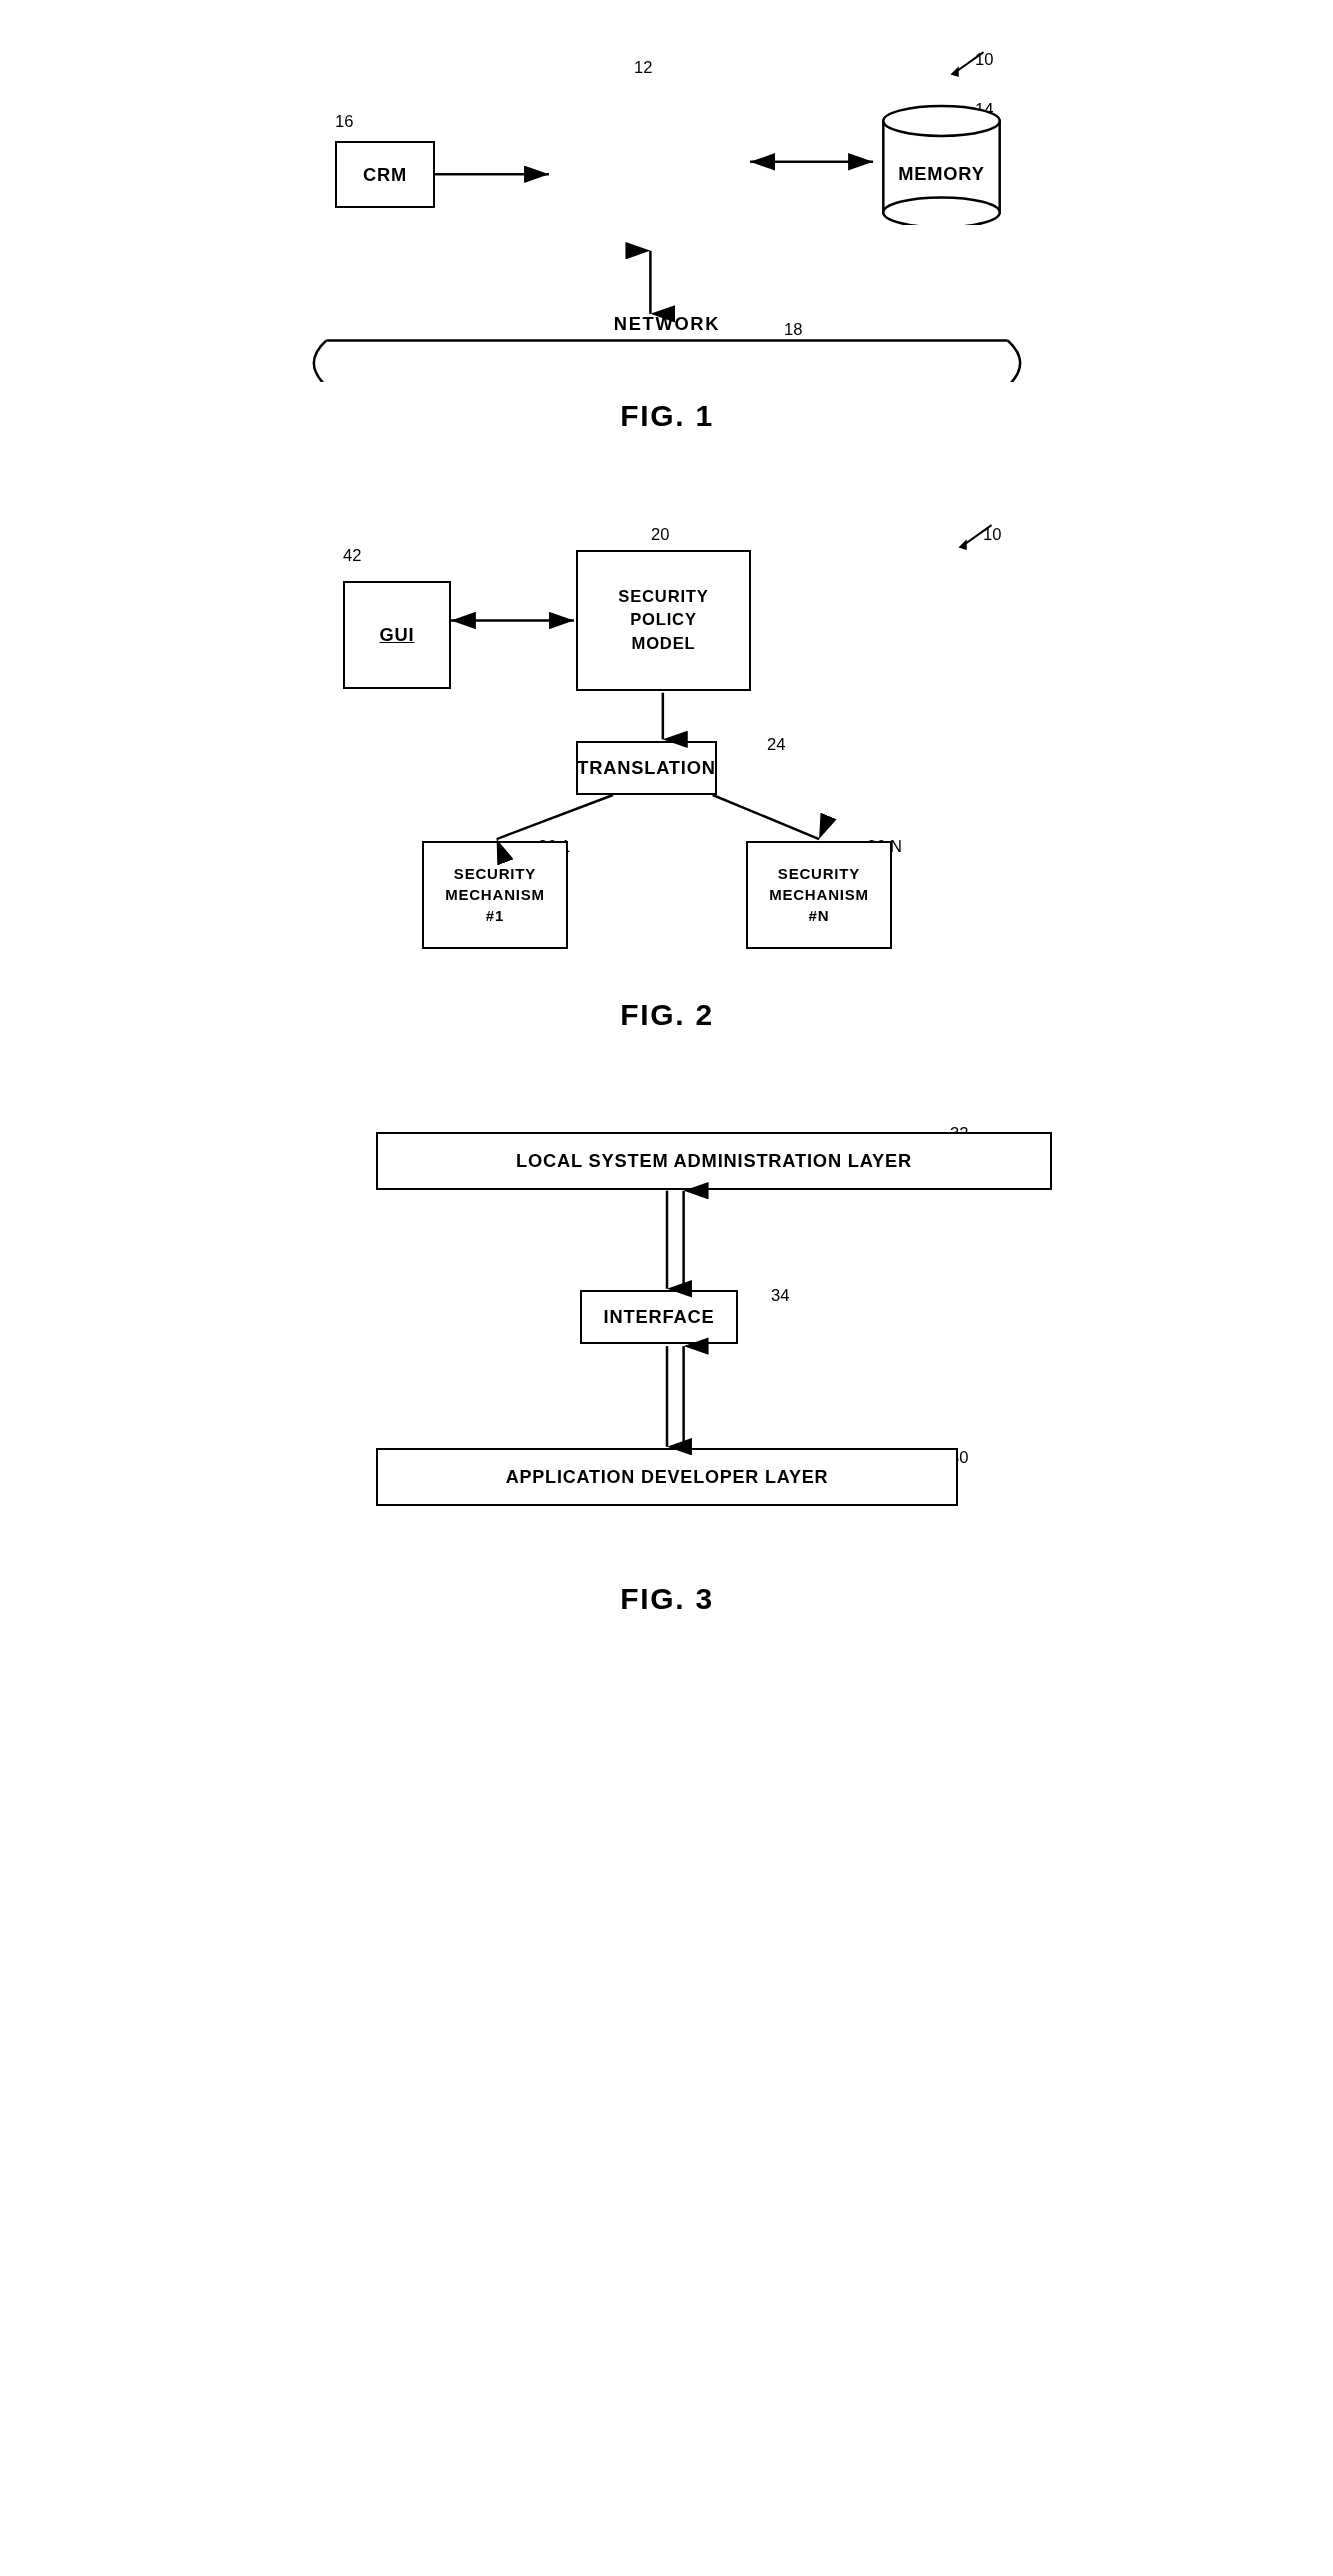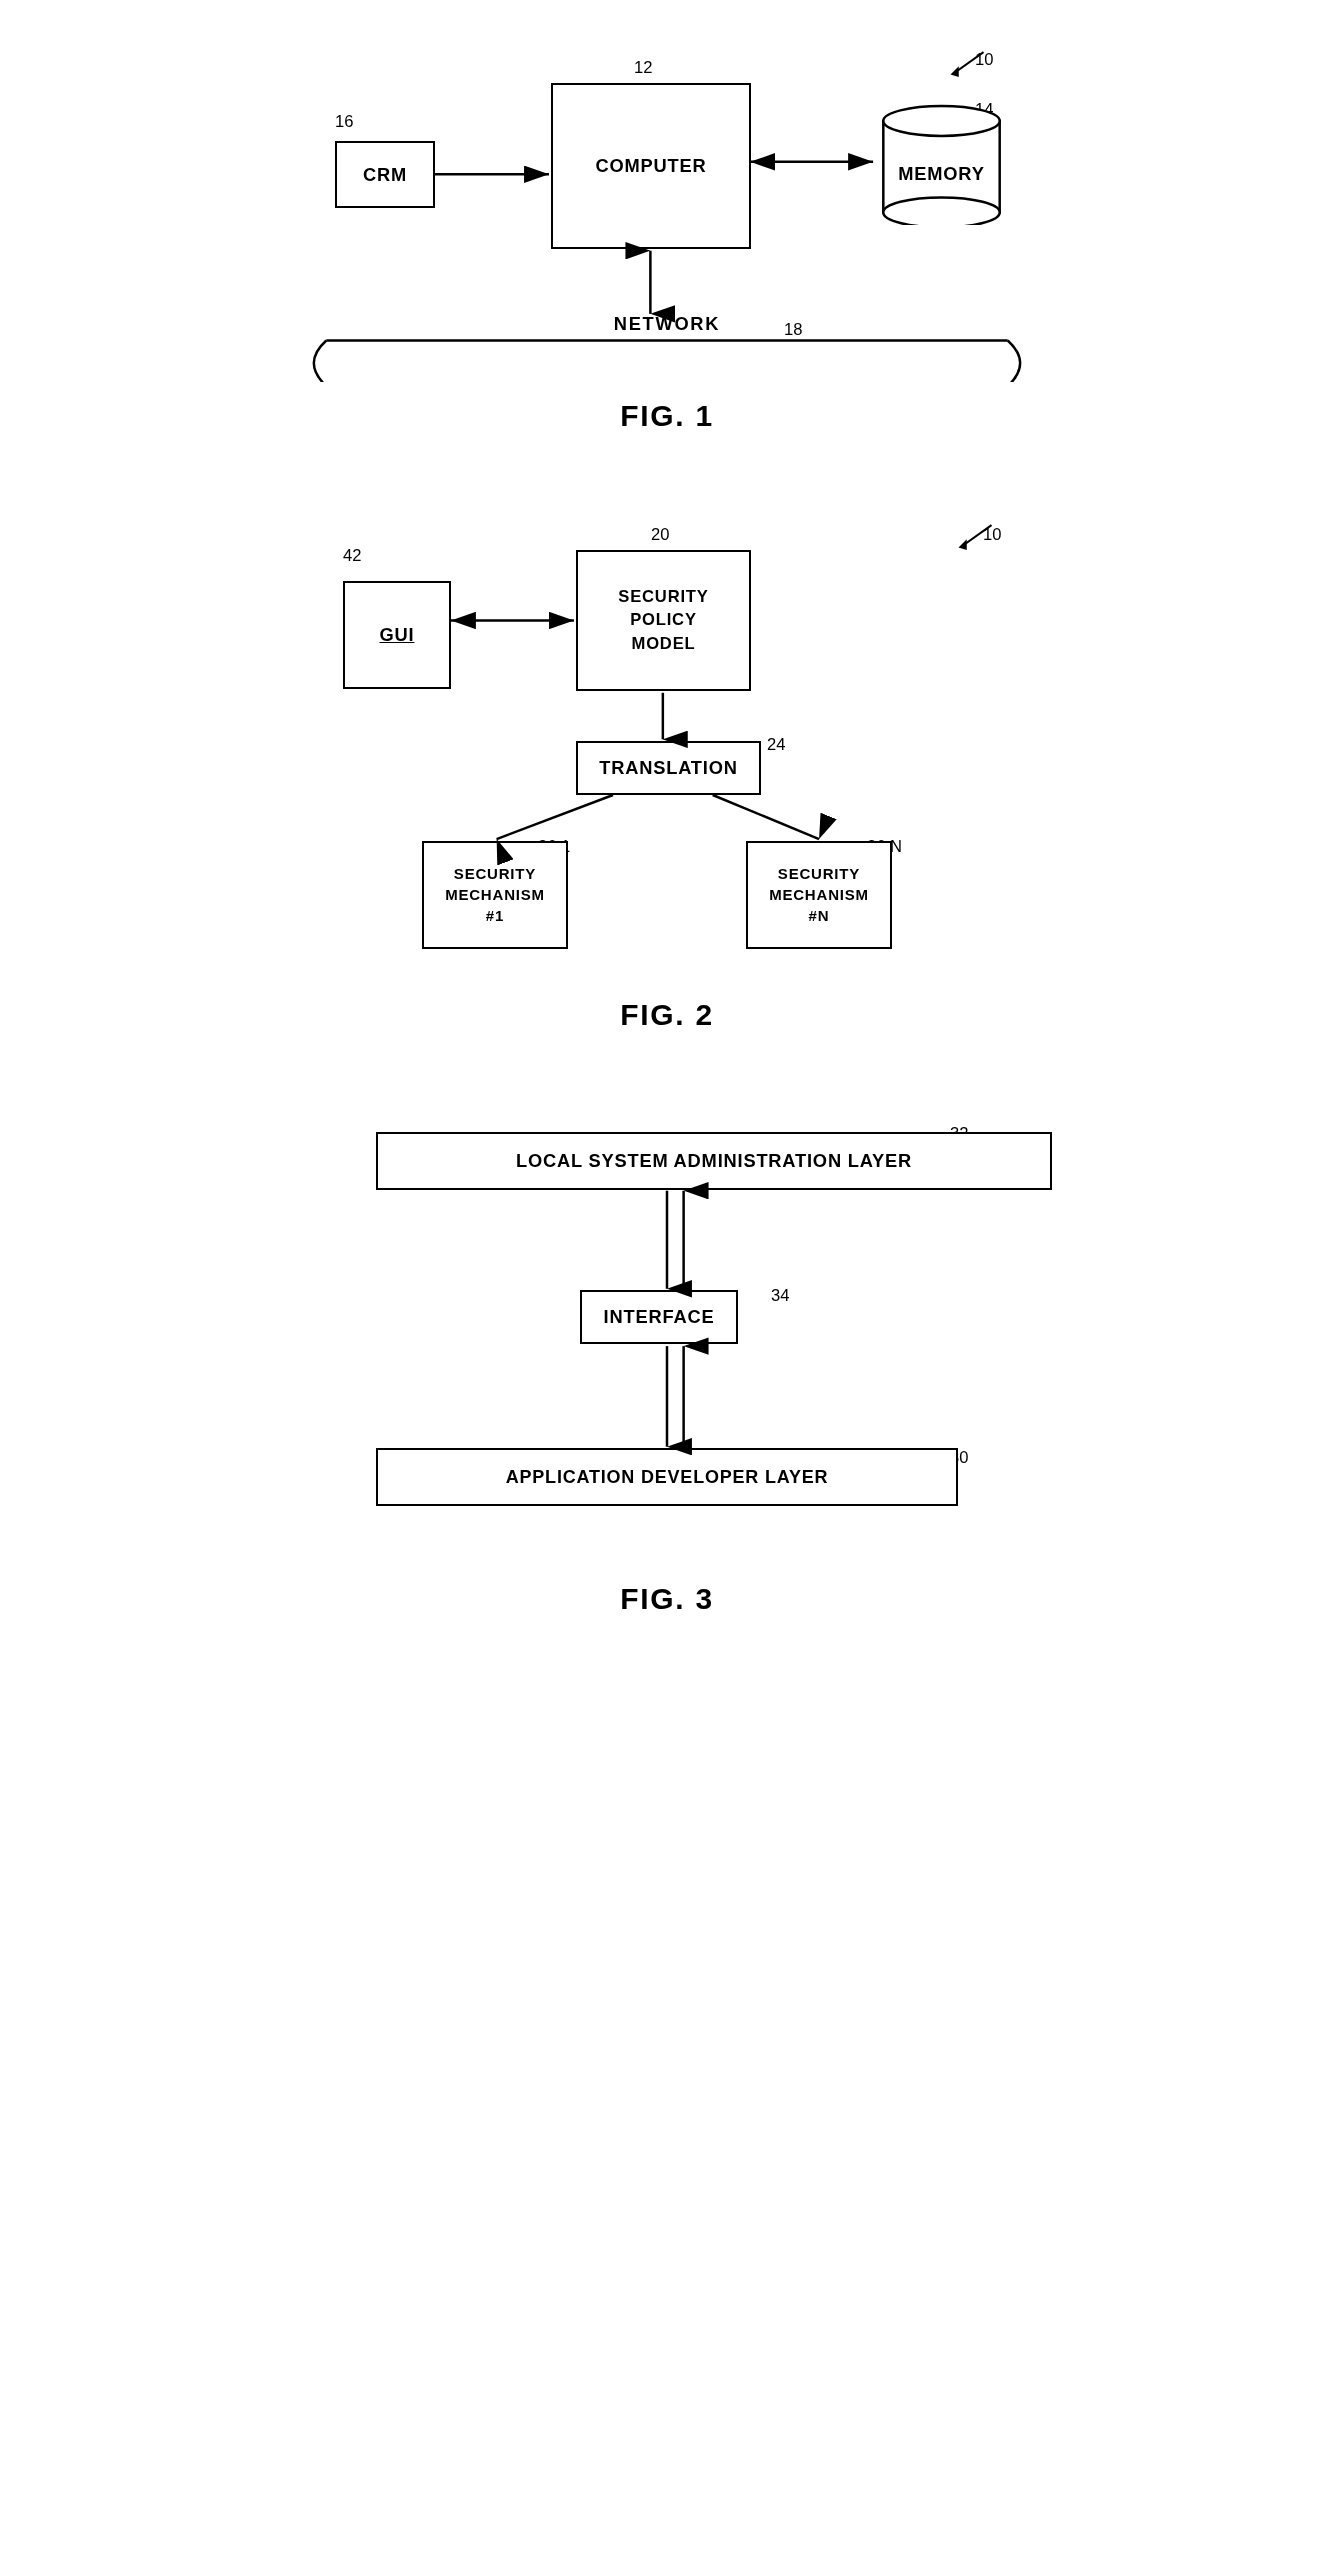--- a/index.html
+++ b/index.html
@@ -140,21 +140,21 @@
     }
 
     .spm-box {
       width: 175px;
       height: 141px;
       left: 283px;
       top: 50px;
     }
 
     .translation-box {
-      width: 185px;
+      width: 141px;
       height: 54px;
       left: 283px;
       top: 241px;
     }
 
     .sm1-box {
       width: 146px;
       height: 108px;
       left: 129px;
       top: 341px;
@@ -218,23 +218,20 @@
 
       <svg style="position:absolute;top:15px;left:649px;width:50px;height:33px;" viewBox="0 0 60 40" width="50" height="33">
         <line x1="50" y1="5" x2="15" y2="30" stroke="#000" stroke-width="2.5"></line>
         <polygon points="10,32 20,22 20,35" fill="#000"></polygon>
       </svg>
 
       <div class="box crm-box">
         <span>CRM</span>
       </div>
 
-      <div class="box computer-box">
-        <span>COMPUTER</span>
-      </div>
 
       <div class="cylinder">
         <svg width="133" height="125" viewBox="0 0 160 150">
 
           <rect x="10" y="25" width="140" height="110" fill="#fff" stroke="#000" stroke-width="3"></rect>
 
           <ellipse cx="80" cy="25" rx="70" ry="18" fill="#fff" stroke="#000" stroke-width="3"></ellipse>
 
           <ellipse cx="80" cy="135" rx="70" ry="18" fill="#fff" stroke="#000" stroke-width="3"></ellipse>
         </svg>

